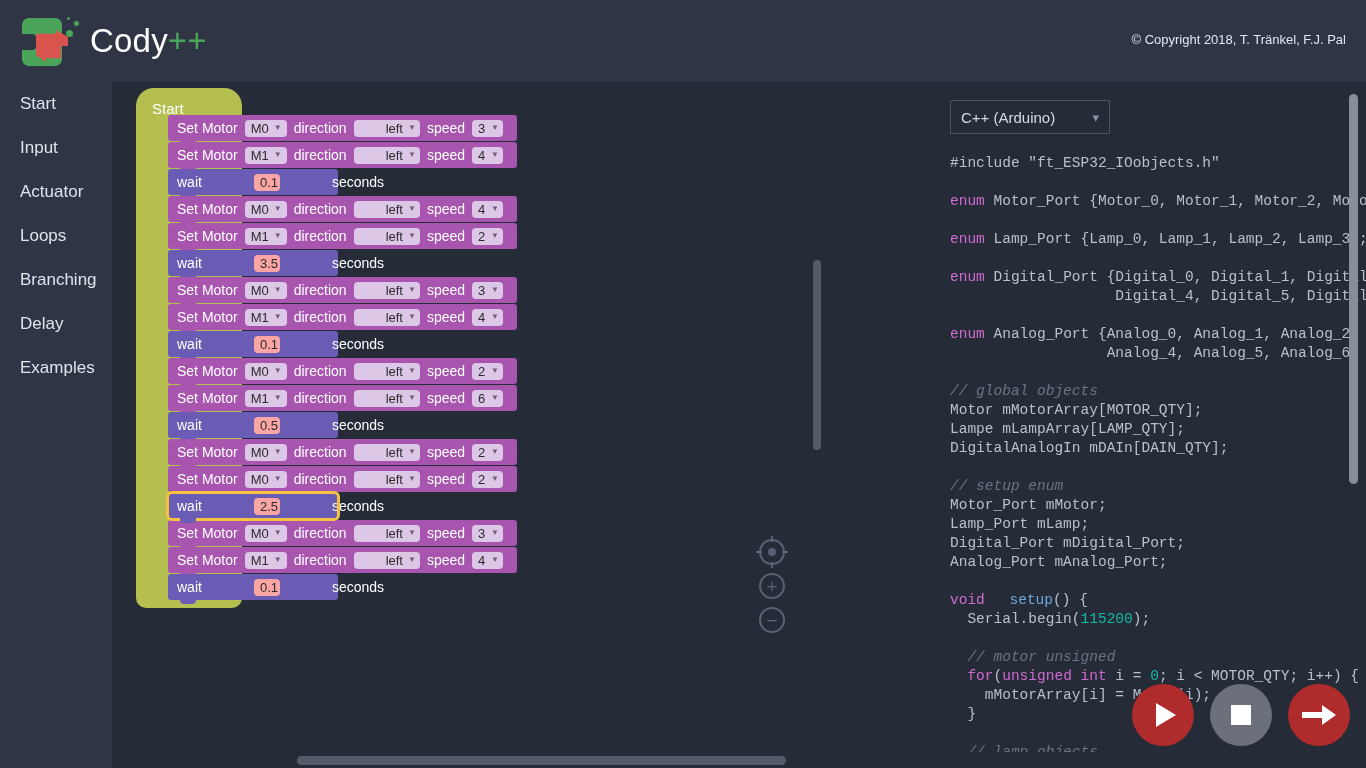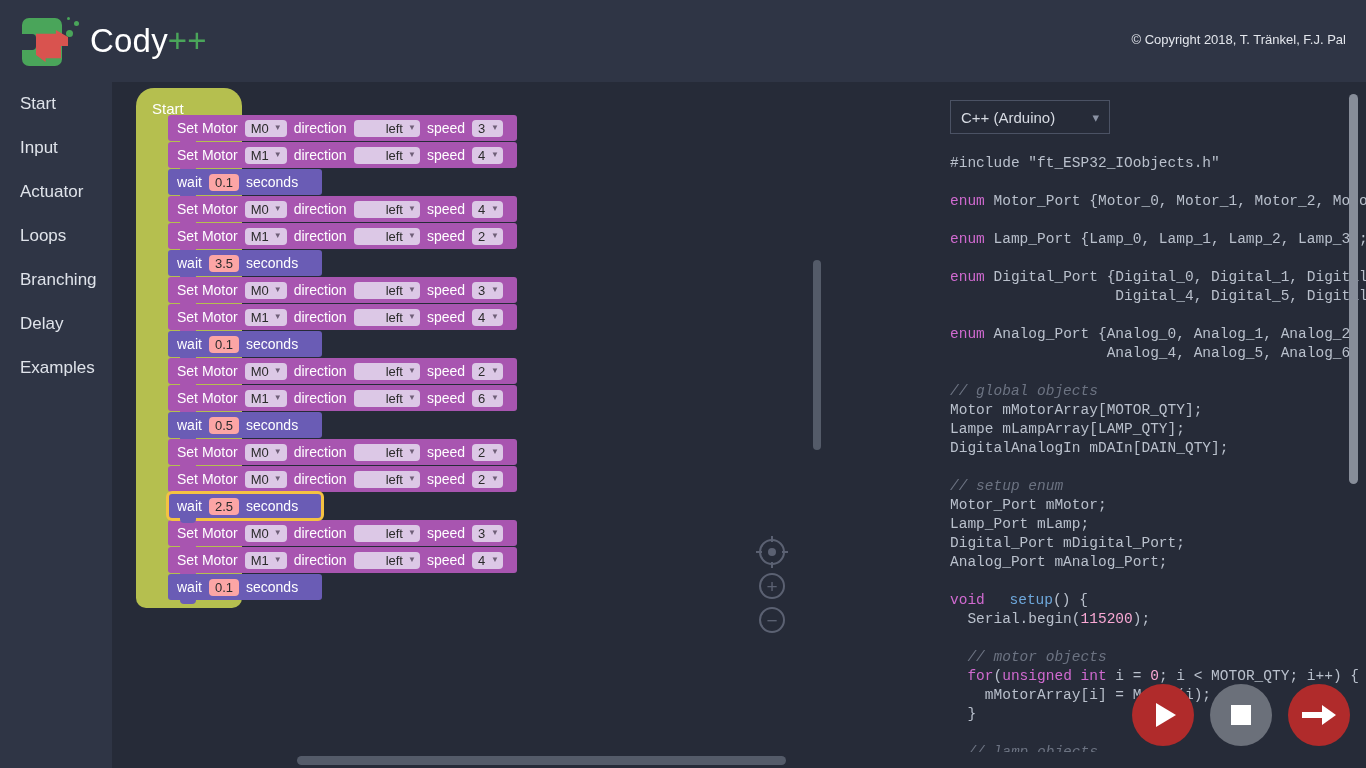--- a/index.html
+++ b/index.html
@@ -88,21 +88,21 @@
     border-radius: 3px; color: #ffffff; font-size: 14px;
     display: flex; align-items: center; padding-left: 9px;
     cursor: pointer; white-space: nowrap;
   }
   .blk::after {
     content: ""; position: absolute; left: 12px; bottom: -4px;
     width: 16px; height: 5px; border-radius: 0 0 4px 4px;
     background: inherit;
   }
   .blk.motor { background: #a855b0; width: 349px; }
-  .blk.wait  { background: #6a5cb5; width: 154px; }
+  .blk.wait  { background: #6a5cb5; width: 170px; gap: 45px; }
   .blk.selected { outline: 3px solid #f5c242; outline-offset: -1px; border-radius: 4px; z-index: 5; }
   .blk .lbl { margin-right: 7px; }
   .field {
     background: #dcc8e6; color: #2b2b2b; border-radius: 4px;
     height: 17px; display: inline-flex; align-items: center;
     padding: 0 4px 0 6px; font-size: 13px; margin-right: 7px;
   }
   .blk.wait .field { background: #fca5a5; padding: 0 6px; }
   .field .cap { min-width: 8px; }
   .field .caret {
@@ -159,21 +159,21 @@
     margin-left: auto; color: #8b93a4; font-size: 13px;
   }
   .code {
     position: absolute; left: 128px; top: 72px; width: 420px;
     font-family: "Liberation Mono", monospace; font-size: 14.5px;
     line-height: 19px; color: #b9c0cc; white-space: pre;
   }
   .code .kw   { color: #d06ad0; }
   .code .cmt  { color: #6c7382; font-style: italic; }
   .code .fn   { color: #6ea8dc; margin-left: 16px; }
-  .code .num  { color: #f9a8d4; }
+  .code .num  { color: #14b8a6; }
   .cp-scroll {
     position: absolute; right: 8px; top: 12px;
     width: 9px; height: 390px; background: #878d99; border-radius: 5px;
   }
 
   
   .h-scroll-track {
     position: absolute; left: 112px; bottom: 0; width: 1254px; height: 16px;
     background: #262b38;
   }
@@ -532,21 +532,21 @@
 
 <span class="cmt">// setup enum</span>
 Motor_Port mMotor;
 Lamp_Port mLamp;
 Digital_Port mDigital_Port;
 Analog_Port mAnalog_Port;
 
 <span class="kw">void</span> <span class="fn">setup</span>() {
   Serial.begin(<span class="num">115200</span>);
 
-<span class="cmt">  // motor objects</span>
+<span class="cmt">  // motor unsigned</span>
   <span class="kw">for</span>(<span class="kw">unsigned</span> <span class="kw">int</span> i = <span class="num">0</span>; i &lt; MOTOR_QTY; i++) {
     mMotorArray[i] = Motor(i);
   }
 
 <span class="cmt">  // lamp objects</span></div>
     <div class="cp-scroll"></div>
   </div>
 
   <div class="fabs">
     <div class="fab red">

